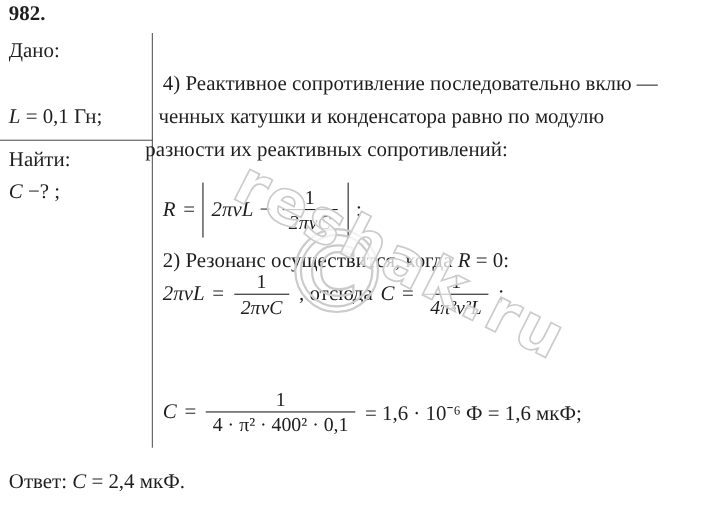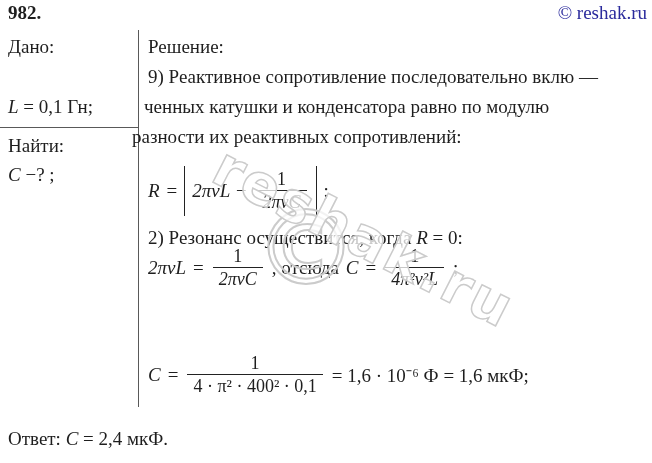--- a/index.html
+++ b/index.html
@@ -38,32 +38,30 @@
     -webkit-text-stroke:1.5px var(--watermark_outline);
     transform:rotate(27deg);transform-origin:left top;
   }
 </style>
 </head>
 <body>
 
 <div class="page">
 
   <div class="line bold" id="problem-number">982.</div>
-  <div class="line" id="copyright">© reshak.ru</div>
 
   <div class="vline"></div>
   <div class="hline"></div>
 
   <div class="line" style="left:8px;top:36px;">Дано:</div>
   <div class="line" style="left:8px;top:96px;"><span class="mi">L</span> <span>= 0,1 Гн;</span></div>
   <div class="line" style="left:8px;top:135px;">Найти:</div>
   <div class="line" style="left:8px;top:164px;"><span class="mi">C</span> <span>−? ;</span></div>
 
-  <div class="line" style="left:148px;top:36px;">Решение:</div>
-  <div class="line" style="left:148px;top:66px;">9) Реактивное сопротивление последовательно вклю —</div>
+  <div class="line" style="left:148px;top:66px;">4) Реактивное сопротивление последовательно вклю —</div>
   <div class="line" style="left:144px;top:96px;">ченных катушки и конденсатора равно по модулю</div>
   <div class="line" style="left:132px;top:126px;">разности их реактивных сопротивлений:</div>
 
   <div class="formula" style="left:148px;top:161px;height:60px;">
     <span class="mi">R</span>
     <span>=</span>
     <span class="vbar"></span>
     <span class="mi">2πvL −</span>
     <span class="frac">
       <span class="num">1</span>

